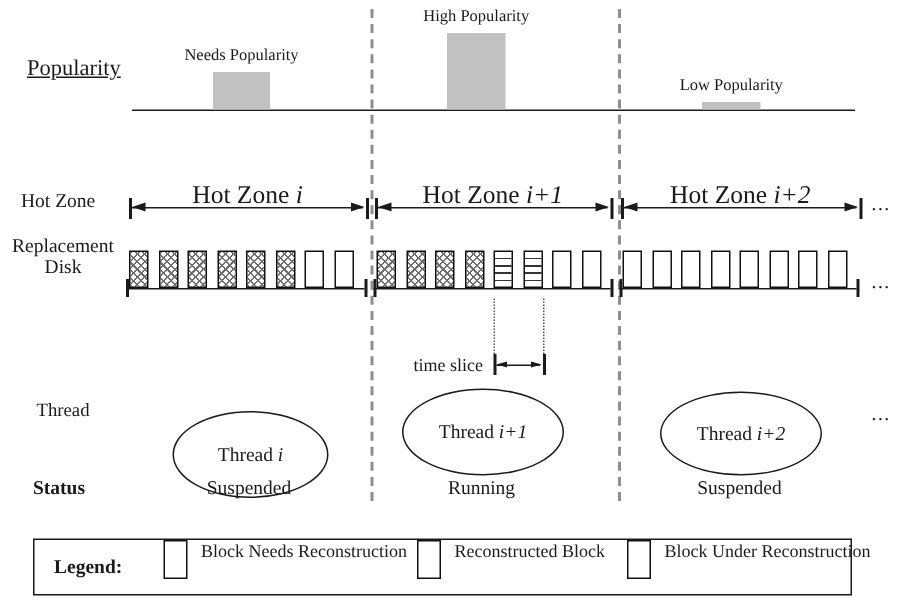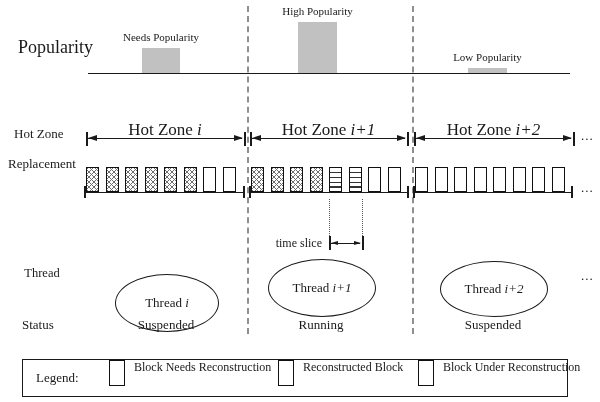--- a/index.html
+++ b/index.html
@@ -40,44 +40,45 @@
   .ellipse{position:absolute; border:1.5px solid #1a1a1a; border-radius:50%;
     display:flex; align-items:center; justify-content:center; font-size:13px; background:#fff;}
   .statustxt{position:absolute; font-size:13px; transform:translateX(-50%); white-space:nowrap;}
   .zonelabel{position:absolute; font-size:17px; transform:translateX(-50%); white-space:nowrap;}
   .threaddots{position:absolute; font-size:13px; letter-spacing:1px;}
   .tslabel{position:absolute; font-size:12px; text-align:right; white-space:nowrap;}
   
   #legend{position:absolute; left:22px; top:359px; width:546px; height:38px;
     box-sizing:border-box; border:1.6px solid #1a1a1a; background:#fff;}
   .legend-title{position:absolute; left:13px; top:0; height:100%;
-    display:flex; align-items:center; font-size:13px;}
+    display:flex; align-items:center; font-size:13px;font-weight:bold;}
   .legend-item{position:absolute; top:0; height:100%; display:flex; align-items:flex-start; gap:9px;}
   .legend-swatch{position:relative; box-sizing:border-box; width:16px; height:26px;
     border:1.3px solid #111; background:#fff; flex:0 0 auto;}
   .legend-label{font-size:12px; white-space:nowrap;}
 </style>
 </head>
 <body>
 
 <div id="figure">
 
-  <div class="lbl" style="left:18px; top:38px; font-size:18px;">Popularity</div>
+  <div class="lbl" style="left:18px; top:38px; font-size:15px;text-decoration:underline;">Popularity</div>
 
   <div class="lbl" style="left:14px; top:127px;">Hot Zone</div>
 
   <div class="lbl center" style="left:2px; top:157px; width:80px;">
     <div>Replacement</div>
+    <div>Disk</div>
   </div>
 
   <div class="lbl center" style="left:0px; top:267px; width:84px; font-size:12.5px;">
     <div>Thread</div>
   </div>
 
-  <div class="lbl" style="left:22px; top:318px;">Status</div>
+  <div class="lbl" style="left:22px; top:318px;font-weight:bold;">Status</div>
 
   <div id="layer">
       <div class="hline" style="left: 88px; width: 482px; top: 73px;"></div>
       <div class="popbar" style="left: 142px; width: 38px; height: 25px; top: 48px; background: rgb(193, 193, 193);"></div>
       <div class="popbar-label" style="left: 161px; top: 31px;">Needs Popularity</div>
       <div class="popbar" style="left: 298px; width: 39px; height: 51px; top: 22px; background: rgb(193, 193, 193);"></div>
       <div class="popbar-label" style="left: 317.5px; top: 5px;">High Popularity</div>
       <div class="popbar" style="left: 468px; width: 39px; height: 5px; top: 68px; background: rgb(193, 193, 193);"></div>
       <div class="popbar-label" style="left: 487.5px; top: 51px;">Low Popularity</div>
       <div class="dashline" style="left: 247px; top: 6px; height: 328px;"></div>

